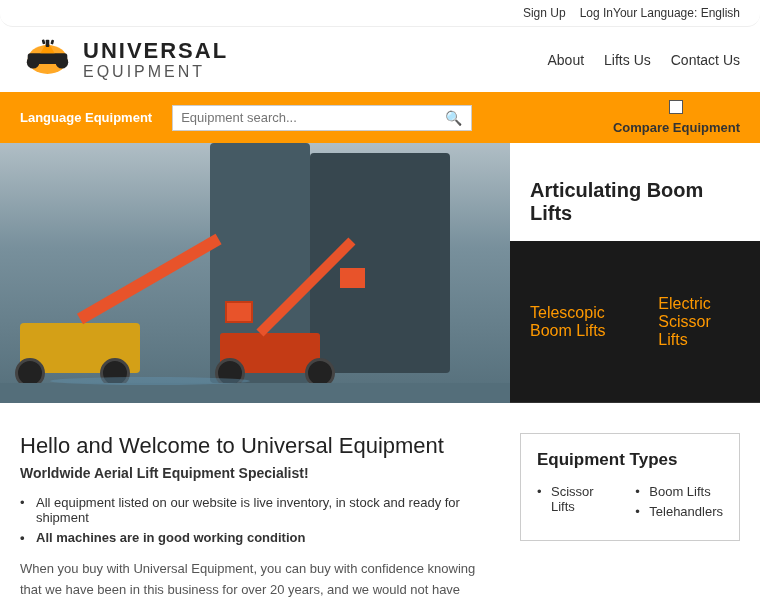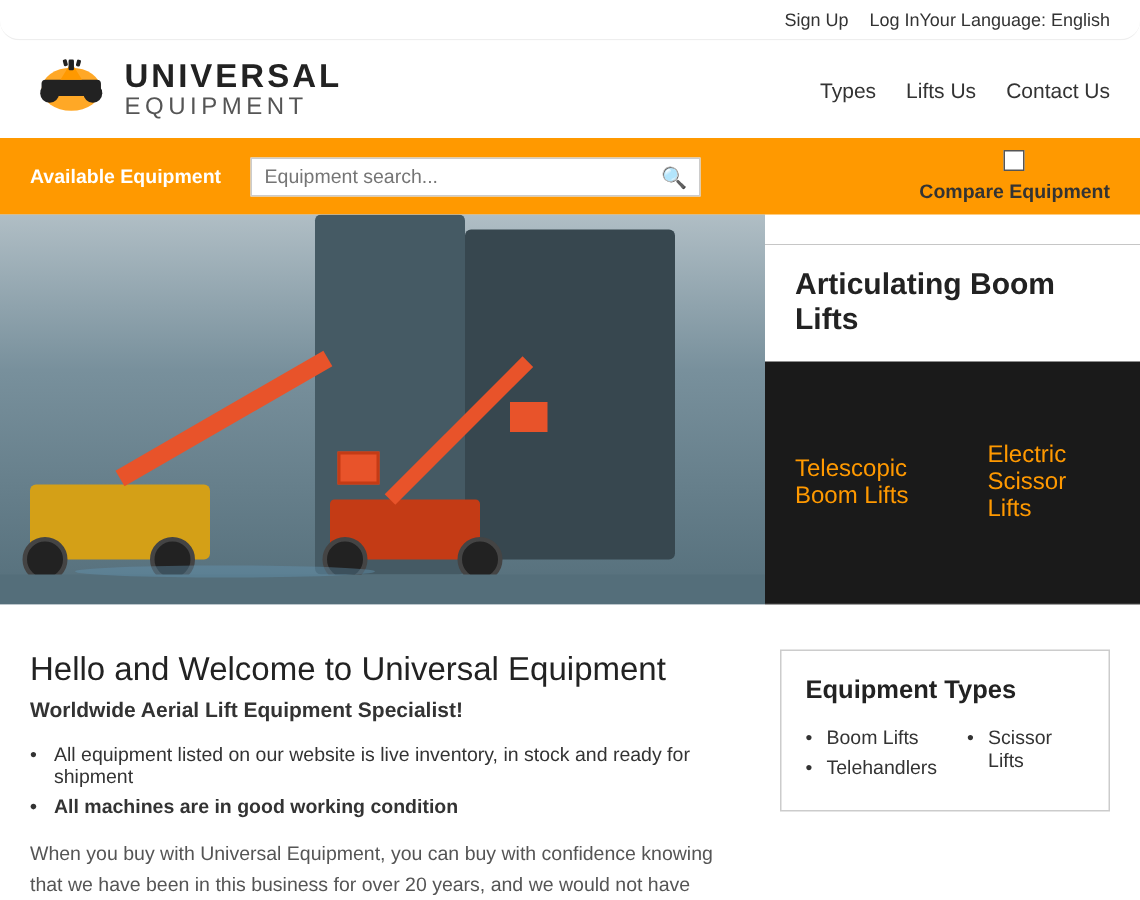--- a/index.html
+++ b/index.html
@@ -399,28 +399,28 @@
       <rect x="28" y="3" width="4" height="8" fill="#222" rx="1"></rect>
       <rect x="24" y="3" width="3" height="5" fill="#222" rx="1" transform="rotate(-15,25,5)"></rect>
       <rect x="34" y="3" width="3" height="5" fill="#222" rx="1" transform="rotate(15,35,5)"></rect>
     </svg>
     <div class="logo-text">
       <span class="universal">UNIVERSAL</span>
       <span class="equipment">EQUIPMENT</span>
     </div>
   </div>
   <nav class="main-nav">
-    <a>Types</a>
+    <a>About</a>
     <a>Lifts Us</a>
     <a>Contact Us</a>
   </nav>
 </div>
 
 <div class="toolbar">
-  <span class="available-btn">Available Equipment</span>
+  <span class="available-btn">Language Equipment</span>
   <div class="search-box">
     <input type="text" placeholder="Equipment search..." style="">
     <button class="search-icon-btn">🔍</button>
   </div>
   <div class="compare-area">
     <div class="compare-checkbox"></div>
     <span class="compare-label">Compare Equipment</span>
   </div>
 </div>
 
@@ -469,24 +469,24 @@
       <li>All equipment listed on our website is live inventory, in stock and ready for shipment</li>
       <li class="bold-item">All machines are in good working condition</li>
     </ul>
     <p class="welcome-para">When you buy with Universal Equipment, you can buy with confidence knowing that we have been in this business for over 20 years, and we would not have come this far without providing quality equipment at affordable prices.</p>
   </div>
   <div class="equipment-types">
     <h3>Equipment Types</h3>
     <div class="eq-columns">
       <div class="eq-col">
         <ul>
+          <li>Scissor Lifts</li>
+        </ul>
+      </div>
+      <div class="eq-col">
+        <ul>
           <li>Boom Lifts</li>
           <li>Telehandlers</li>
         </ul>
       </div>
-      <div class="eq-col">
-        <ul>
-          <li>Scissor Lifts</li>
-        </ul>
-      </div>
     </div>
   </div>
 </div>
 
 </body></html>

